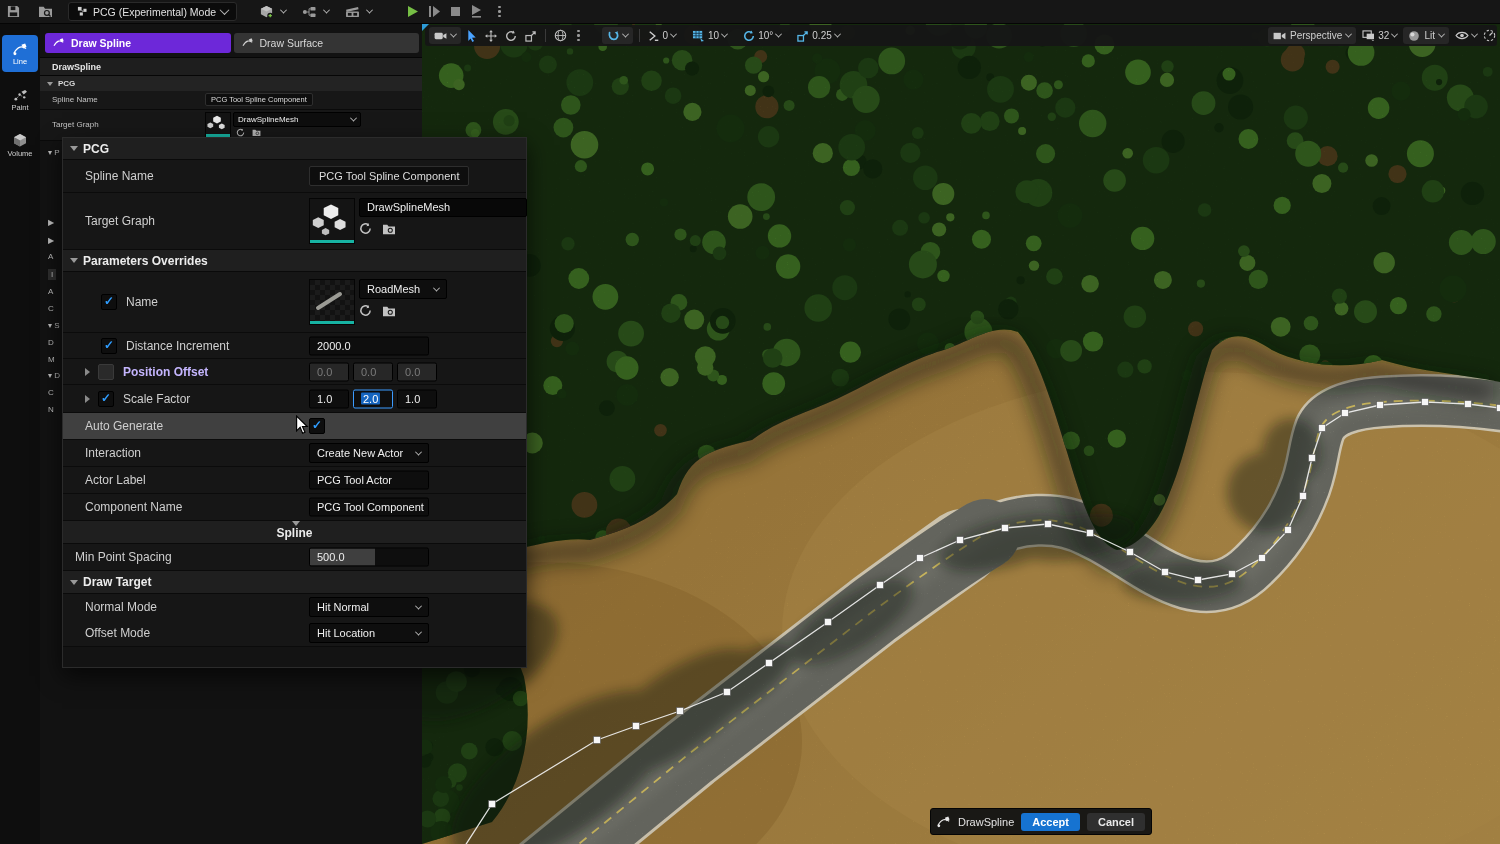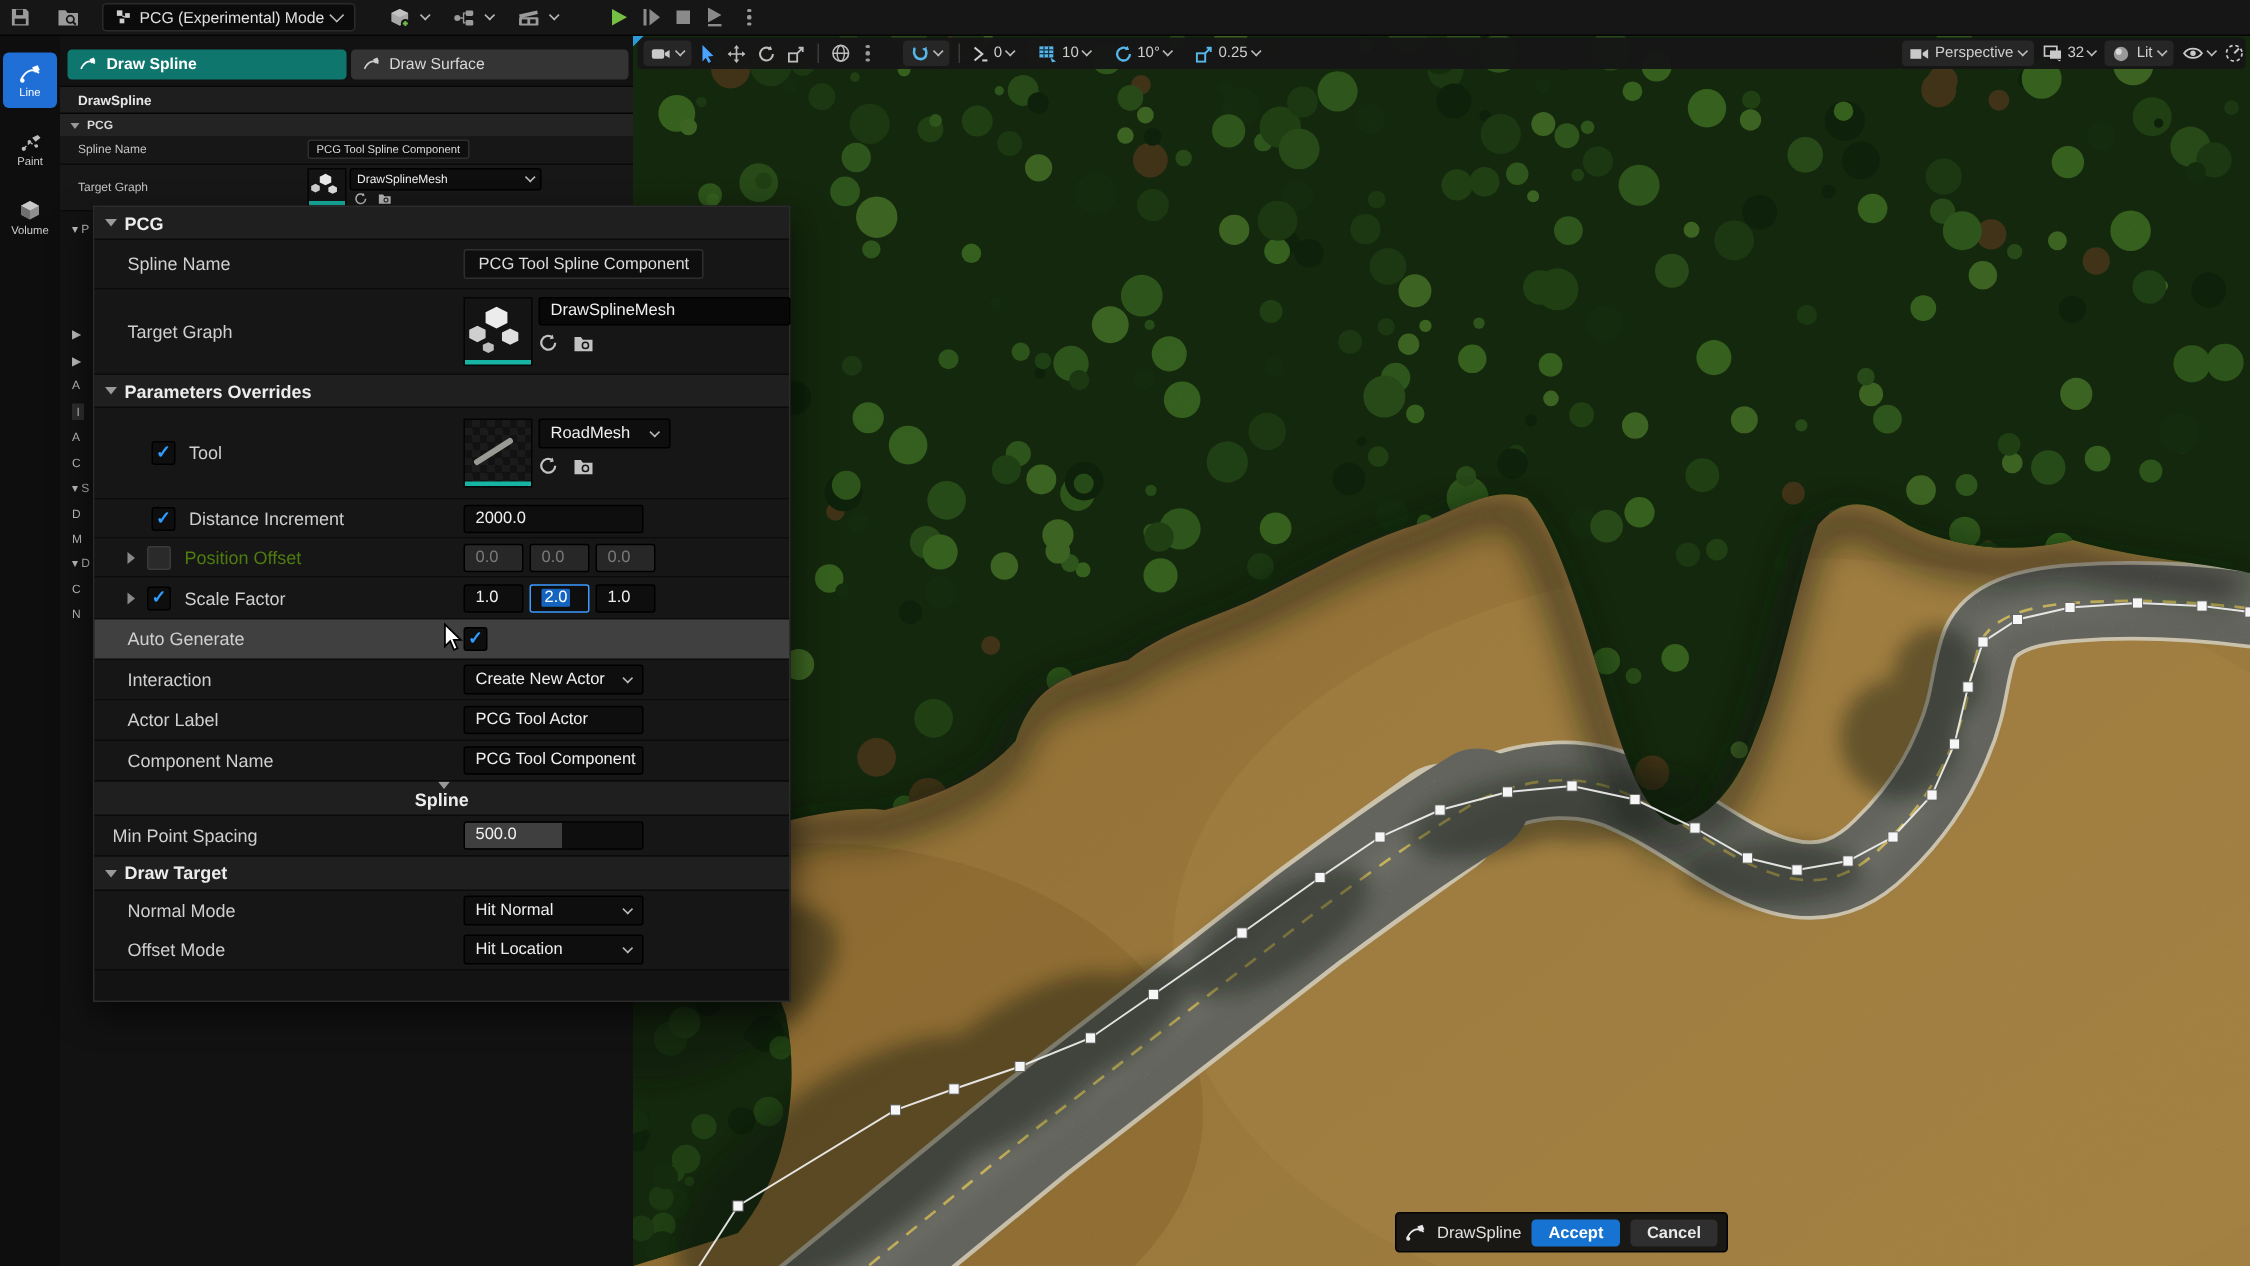--- a/index.html
+++ b/index.html
@@ -23,21 +23,21 @@
   .mode-btn-v{width:36px;margin:2px auto;border-radius:4px;display:flex;flex-direction:column;
     align-items:center;justify-content:center;padding:3px 0 2px;gap:1px;}
   .mode-btn-v .mlbl{font-size:7.5px;color:#cfcfcf;}
   .mode-btn-v.active{background:#1f6fd6;}
   .mode-btn-v.active .mlbl{color:#fff;}
   
   .left-panel{position:absolute;left:40px;top:23px;width:382px;height:821px;background:#121212;z-index:10;}
   .tabs{display:flex;gap:3px;padding:10px 3px 0 5px;}
   .tab{flex:1;height:20px;border-radius:3px;display:flex;align-items:center;gap:6px;padding-left:8px;
     background:#343434;font-size:10.5px;color:#d8d8d8;}
-  .tab.active{background:#0f766e;color:#fff;font-weight:bold;}
+  .tab.active{background:#6d28d9;color:#fff;font-weight:bold;}
   .bp-header{margin-top:4px;height:17px;background:#1e1e1e;border-top:1px solid #060606;border-bottom:1px solid #060606;
     display:flex;align-items:center;padding-left:12px;font-size:9px;font-weight:bold;color:#e6e6e6;}
   .bp-row{position:relative;border-bottom:1px solid #0a0a0a;background:#171717;}
   .bp-sec{height:15px;background:#232323;display:flex;align-items:center;font-size:8px;font-weight:bold;color:#d8d8d8;}
   .tri-d{width:0;height:0;border-left:3.5px solid transparent;border-right:3.5px solid transparent;
     border-top:4.5px solid #999;margin:0 5px 0 7px;flex:0 0 auto;}
   .tri-r{width:0;height:0;border-top:4px solid transparent;border-bottom:4px solid transparent;
     border-left:5px solid #8a8a8a;flex:0 0 auto;}
   .bp-lbl{font-size:8px;color:#c4c4c4;}
   .badge{background:#0e0e0e;border:1px solid #2e2e2e;border-radius:2px;color:#dcdcdc;white-space:nowrap;}
@@ -956,21 +956,21 @@
       </span>
     </div>
 
     <div class="o-sec" style="height:21px;">
       <span class="tri-d"></span>
       <span>Parameters Overrides</span>
     </div>
 
     <div class="o-row" style="height:60px;">
       <span class="chk" style="margin-left:38px;">✓</span>
-      <span class="o-lbl" style="margin-left:9px;">Tool</span>
+      <span class="o-lbl" style="margin-left:9px;">Name</span>
       <span class="ctrl" style="align-items:flex-start;">
         <span class="thumb" style="background:repeating-conic-gradient(#1b1b1b 0 25%,#121212 0 50%) 0 0/10px 10px;">
           <svg width="42" height="40" viewBox="0 0 42 40">
               <path d="M8 28 L30 14" stroke="#9a9a94" stroke-width="4" stroke-linecap="round"></path>
             </svg>
           <span class="tline"></span>
         </span>
         <span style="display:flex;flex-direction:column;gap:5px;">
           <span class="drop" style="width:72px;">
             <span>RoadMesh</span>
@@ -994,21 +994,21 @@
       <span class="chk" style="margin-left:38px;">✓</span>
       <span class="o-lbl" style="margin-left:9px;">Distance Increment</span>
       <span class="ctrl">
           <span class="field" style="width:104px;">2000.0</span>
         </span>
     </div>
 
     <div class="o-row" style="height:25px;">
       <span class="tri-r" style="margin-left:22px;"></span>
       <span class="chk off" style="margin-left:8px;"></span>
-      <span class="o-lbl" style="margin-left:9px;color:#4d7c0f;">Position Offset</span>
+      <span class="o-lbl" style="margin-left:9px;color:#c4b5fd;font-weight:bold;">Position Offset</span>
       <span class="ctrl">
         <span class="field dis vf">0.0</span>
         <span class="field dis vf">0.0</span>
         <span class="field dis vf">0.0</span>
       </span>
     </div>
 
     <div class="o-row" style="height:27px;">
       <span class="tri-r" style="margin-left:22px;"></span>
       <span class="chk" style="margin-left:8px;">✓</span>

